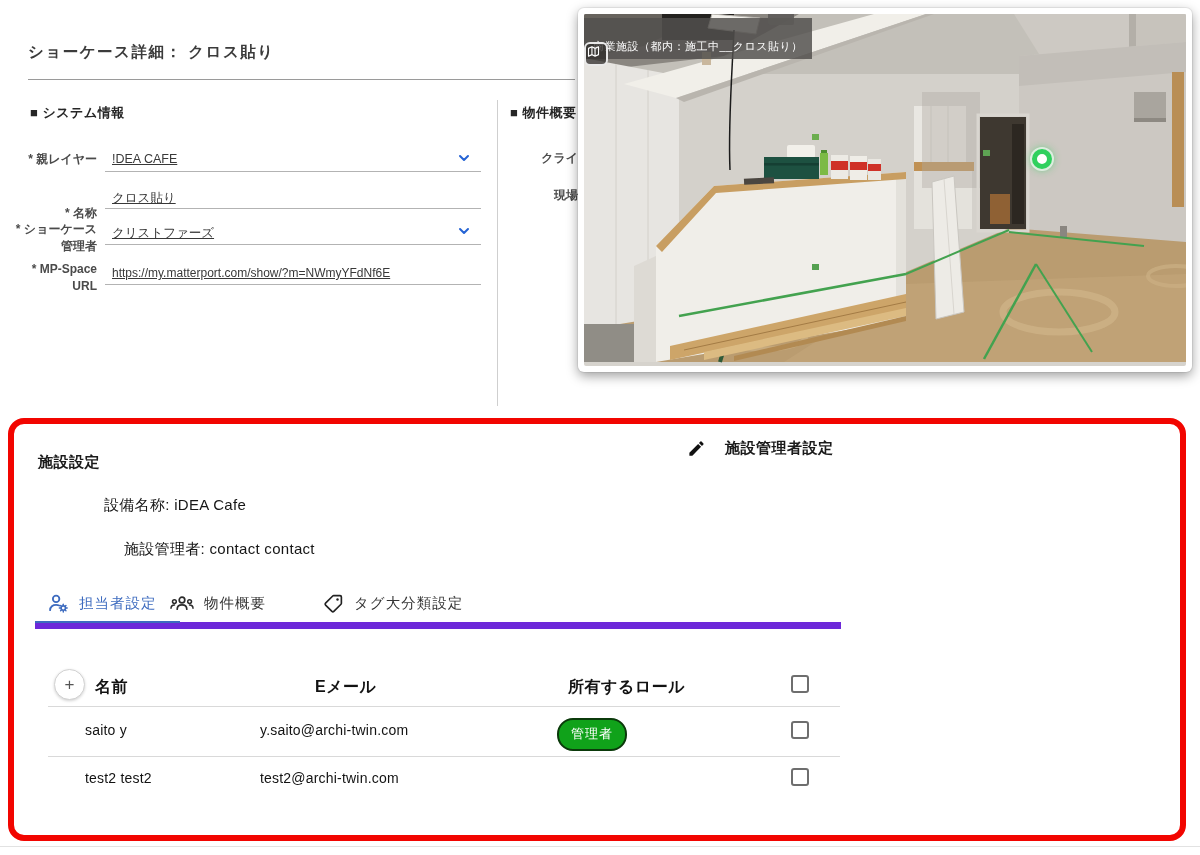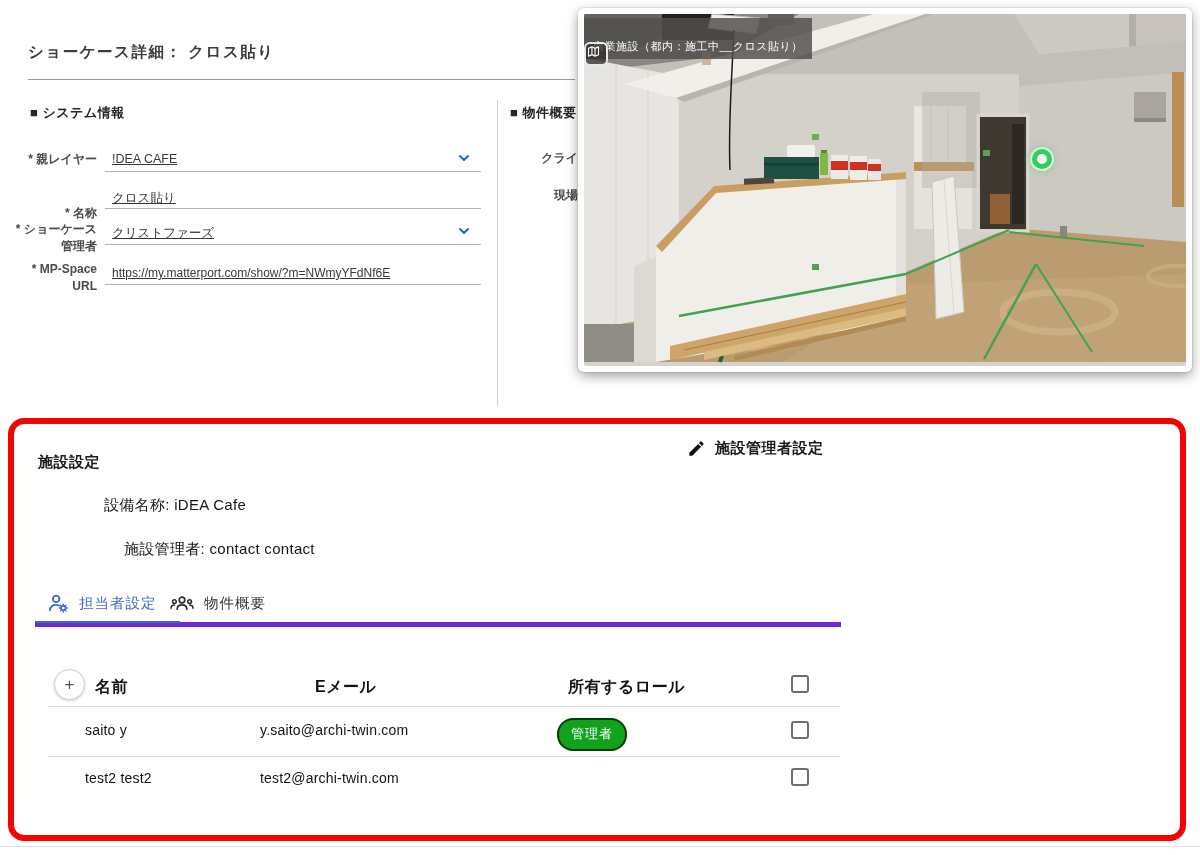--- a/index.html
+++ b/index.html
@@ -26,25 +26,25 @@
                  font-size:11px;padding:21px 9px 5px;letter-spacing:.5px;white-space:nowrap;}
   .map-btn{position:absolute;left:0;top:28px;width:24px;height:24px;background:rgba(52,50,48,.78);
            border:2px solid #e9e9e9;border-radius:6px;display:flex;align-items:center;justify-content:center;box-sizing:border-box;}
   .ui-fragment{position:absolute;left:184px;top:-6px;width:26px;height:17px;background:rgba(92,90,88,.88);border-radius:2px;}
   .mp-tag{position:absolute;left:448px;top:135px;width:10px;height:10px;border:5px solid #2fd05e;border-radius:50%;
           background:#fff;box-shadow:0 0 0 2px rgba(255,255,255,.65),0 0 8px rgba(47,208,94,.9);}
 
   
   .red-box{left:8px;top:418px;width:1178px;height:423px;border:6px solid #f20500;border-radius:16px;box-sizing:border-box;}
   .fac-title{left:38px;top:441px;font-size:15px;font-weight:700;color:#1b1b1b;letter-spacing:.5px;margin-top:12px;}
-  .admin-btn{left:687px;top:439px;display:flex;align-items:center;gap:9px;cursor:pointer;}
+  .admin-btn{left:687px;top:439px;display:flex;align-items:center;gap:19px;cursor:pointer;}
   .admin-btn span{font-size:15px;font-weight:700;color:#1b1b1b;letter-spacing:.5px;}
   .info-line{font-size:15px;color:#161616;letter-spacing:.3px;}
 
-  .tabs-bar{left:35px;top:584px;width:806px;height:38px;border-bottom:5px solid #6d28d9;}
+  .tabs-bar{left:35px;top:584px;width:806px;height:38px;border-bottom:7px solid #6d28d9;}
   .tab{position:absolute;top:0;height:38px;display:flex;align-items:center;gap:10px;cursor:pointer;}
   .tab-label{font-size:14.5px;letter-spacing:1px;font-weight:500;color:#333;}
   .tab.active .tab-label{color:#3d6bbf;}
   .tab-underline{position:absolute;left:0;bottom:-1px;width:145px;height:2.5px;background:#3d6bbf;}
 
   .plus-btn{left:54px;top:669px;width:31px;height:31px;border-radius:50%;background:#fff;border:1px solid #d2d2d2;
             box-shadow:0 1px 3px rgba(0,0,0,.18);display:flex;align-items:center;justify-content:center;
             font-size:17px;color:#555;box-sizing:border-box;cursor:pointer;}
   .th{font-size:16px;font-weight:700;color:#121212;letter-spacing:.5px;}
   .td{font-size:14px;color:#121212;letter-spacing:.2px;}
@@ -240,20 +240,27 @@
       <svg width="24" height="20" viewBox="0 0 24 20">
         <circle cx="12" cy="7" r="2.8" fill="none" stroke="#2c2c2c" stroke-width="1.7"></circle>
         <path d="M7.2,16.2 c0-2.9 2.2-4.3 4.8-4.3 2.6 0 4.8 1.4 4.8 4.3" fill="none" stroke="#2c2c2c" stroke-width="1.7" stroke-linecap="round"></path>
         <circle cx="4.4" cy="8.6" r="1.9" fill="none" stroke="#2c2c2c" stroke-width="1.5"></circle>
         <path d="M1,15.2 c0-2.2 1.6-3.3 3.5-3.3" fill="none" stroke="#2c2c2c" stroke-width="1.5" stroke-linecap="round"></path>
         <circle cx="19.6" cy="8.6" r="1.9" fill="none" stroke="#2c2c2c" stroke-width="1.5"></circle>
         <path d="M23,15.2 c0-2.2-1.6-3.3-3.5-3.3" fill="none" stroke="#2c2c2c" stroke-width="1.5" stroke-linecap="round"></path>
       </svg>
       <span class="tab-label">物件概要</span>
     </div>
+    <div class="tab" style="left:288px;">
+      <svg width="21" height="21" viewBox="0 0 24 24">
+        <path d="M12.2,3 h7.3 a1.5,1.5 0 0 1 1.5,1.5 v7.3 a1.5,1.5 0 0 1 -.45,1.07 l-8.2,8.2 a1.5,1.5 0 0 1 -2.12,0 l-7.3-7.3 a1.5,1.5 0 0 1 0-2.12 l8.2-8.2 a1.5,1.5 0 0 1 1.07-.45 z" fill="none" stroke="#222" stroke-width="1.9" stroke-linejoin="round"></path>
+        <circle cx="16.6" cy="7.4" r="1.4" fill="#222"></circle>
+      </svg>
+      <span class="tab-label">タグ大分類設定</span>
+    </div>
     <div class="tab-underline"></div>
   </div>
 
   <div class="abs plus-btn">
       <span>+</span>
     </div>
 
   <div class="abs th" style="left:95px;top:677px;">名前</div>
   <div class="abs th" style="left:315px;top:677px;">Eメール</div>
   <div class="abs th" style="left:568px;top:677px;">所有するロール</div>

